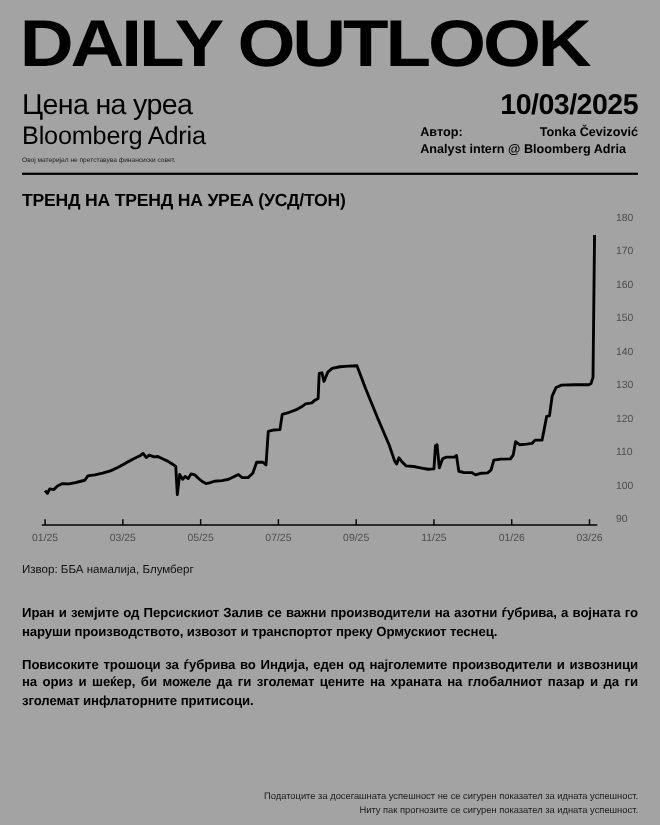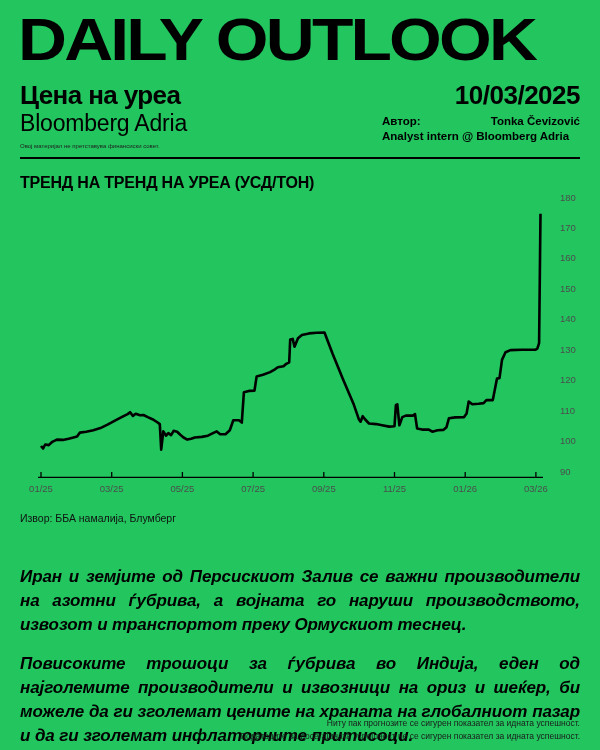--- a/index.html
+++ b/index.html
@@ -1,37 +1,37 @@
 <!DOCTYPE html>
 <html><head>
 <meta charset="utf-8">
 <style>
   html,body{margin:0;padding:0;background:#fff;}
-  .page{position:relative;width:600px;height:750px;background:#22c55e;overflow:hidden;
+  .page{position:relative;width:600px;height:750px;background:#a3a3a3;overflow:hidden;
         font-family:"Liberation Sans","DejaVu Sans",sans-serif;color:#000;}
   h1.masthead{position:absolute;left:18px;top:10px;margin:0;font-size:60px;font-weight:700;
         letter-spacing:-2.5px;line-height:1;white-space:nowrap;
         transform:scaleX(1.13);transform-origin:left top;}
-  .subtitle{position:absolute;left:20px;top:80px;font-size:26px;font-weight:700;letter-spacing:-0.6px;}
+  .subtitle{position:absolute;left:20px;top:80px;font-size:26px;font-weight:400;letter-spacing:-0.6px;}
   .issue-date{position:absolute;right:20px;top:80px;font-size:26px;font-weight:700;letter-spacing:-0.5px;text-align:right;}
   .brand{position:absolute;left:20px;top:110px;font-size:23px;font-weight:400;letter-spacing:-0.2px;text-align:right;}
   .mini-disclaimer{position:absolute;left:20px;top:143px;font-size:6px;color:#222;}
   .author{position:absolute;right:20px;top:114px;width:198px;font-size:11.5px;font-weight:700;line-height:1.3;}
   .author-row1{display:flex;justify-content:space-between;gap:16px;}
   .author-role{}
   .rule{position:absolute;left:20px;right:20px;top:157px;border-top:2px solid #000;height:0;}
   .chart-title{position:absolute;left:20px;top:174px;font-size:16px;font-weight:700;letter-spacing:-0.2px;}
   #chart-svg{position:absolute;left:0;top:170px;width:600px;height:360px;}
   #chart-svg text.tick-label{font-size:9.5px;fill:#4d4d4d;font-family:"Liberation Sans","DejaVu Sans",sans-serif;}
   #chart-svg .axis{stroke:#000;stroke-width:1.3;}
   #chart-svg .price-line{fill:none;stroke:#000;stroke-width:2.6;stroke-linejoin:round;stroke-linecap:butt;}
   .source{position:absolute;left:20px;top:512px;font-size:10.5px;color:#111;}
   main.body-text{position:absolute;left:20px;right:20px;top:549px;}
-  main.body-text p{margin:16px 0 13px 0;font-size:17px;font-weight:700;line-height:1.4;
-        text-align:justify;letter-spacing:-0.1px;font-style:italic;}
+  main.body-text p{margin:0 0 13px 0;font-size:12px;font-weight:700;line-height:1.4;
+        text-align:justify;letter-spacing:-0.1px;}
   footer.page-footer{position:absolute;right:20px;top:717px;text-align:right;font-size:8.5px;
         color:#1a1a1a;line-height:1.55;}
 </style>
 </head>
 <body>
 
 <div class="page">
 
   <header>
     <h1 class="masthead">DAILY OUTLOOK</h1>
@@ -81,17 +81,17 @@
       <polyline points="41.0,276.0 43.1,278.5 45.2,274.5 48.8,275.1 52.3,271.8 56.9,269.6 62.9,269.9 68.6,268.7 73.5,267.5 77.1,266.6 79.9,262.6 86.2,261.7 93.3,260.2 100.4,258.1 107.5,254.7 114.5,250.8 121.6,247.1 127.6,244.1 130.1,242.2 132.9,245.9 135.7,243.8 140.0,245.3 143.5,245.0 147.8,247.1 152.4,249.2 156.9,252.0 159.8,254.1 161.2,279.7 163.3,261.4 166.1,265.7 168.3,263.2 171.1,265.1 173.6,260.8 177.1,261.7 180.3,264.8 183.5,267.5 187.3,269.6 191.2,268.7 194.8,267.5 201.8,266.9 207.9,265.7 213.5,262.9 216.7,261.4 220.2,264.2 225.5,264.2 229.8,260.2 233.3,250.2 239.0,250.2 241.8,252.6 243.9,222.2 248.9,220.9 254.5,220.6 256.6,206.6 263.0,204.8 270.1,202.1 275.0,199.3 277.8,197.2 283.5,196.3 286.3,193.8 289.2,192.3 290.2,169.5 292.7,168.9 294.5,176.8 298.0,168.3 301.9,164.9 309.0,163.4 316.7,162.8 324.5,162.5 332.6,183.8 343.2,209.7 353.8,234.6 358.8,249.2 360.6,251.7 362.7,246.2 365.2,249.5 369.0,253.5 376.1,254.1 382.1,255.3 389.2,256.6 394.5,256.2 395.9,235.2 397.3,234.3 399.4,255.3 402.3,247.1 405.8,245.6 412.9,245.6 415.0,244.1 417.1,258.4 422.1,259.6 428.8,259.6 432.3,261.7 437.6,260.2 443.3,259.9 446.5,257.2 448.9,248.3 455.3,247.4 464.1,247.1 466.6,243.5 468.7,231.6 472.3,234.3 478.6,233.7 483.6,233.1 486.4,230.1 492.8,230.1 497.0,208.5 499.5,208.1 502.0,189.9 505.5,182.3 510.4,180.1 521.8,179.8 535.2,179.8 537.3,178.6 539.1,173.1 540.5,43.7" class="price-line" stroke="#000000"></polyline>
     </svg>
   <div class="source">Извор: ББА намалија, Блумберг</div>
 
   <main class="body-text">
     <p>Иран и земјите од Персискиот Залив се важни производители на азотни ѓубрива, а војната го наруши производството, извозот и транспортот преку Ормускиот теснец.</p>
     <p>Повисоките трошоци за ѓубрива во Индија, еден од најголемите производители и извозници на ориз и шеќер, би можеле да ги зголемат цените на храната на глобалниот пазар и да ги зголемат инфлаторните притисоци.</p>
   </main>
 
   <footer class="page-footer">
+    <div>Податоците за досегашната успешност не се сигурен показател за идната успешност.</div>
     <div>Ниту пак прогнозите се сигурен показател за идната успешност.</div>
-    <div>Податоците за досегашната успешност не се сигурен показател за идната успешност.</div>
   </footer>
 
 </div>
 
 </body></html>

